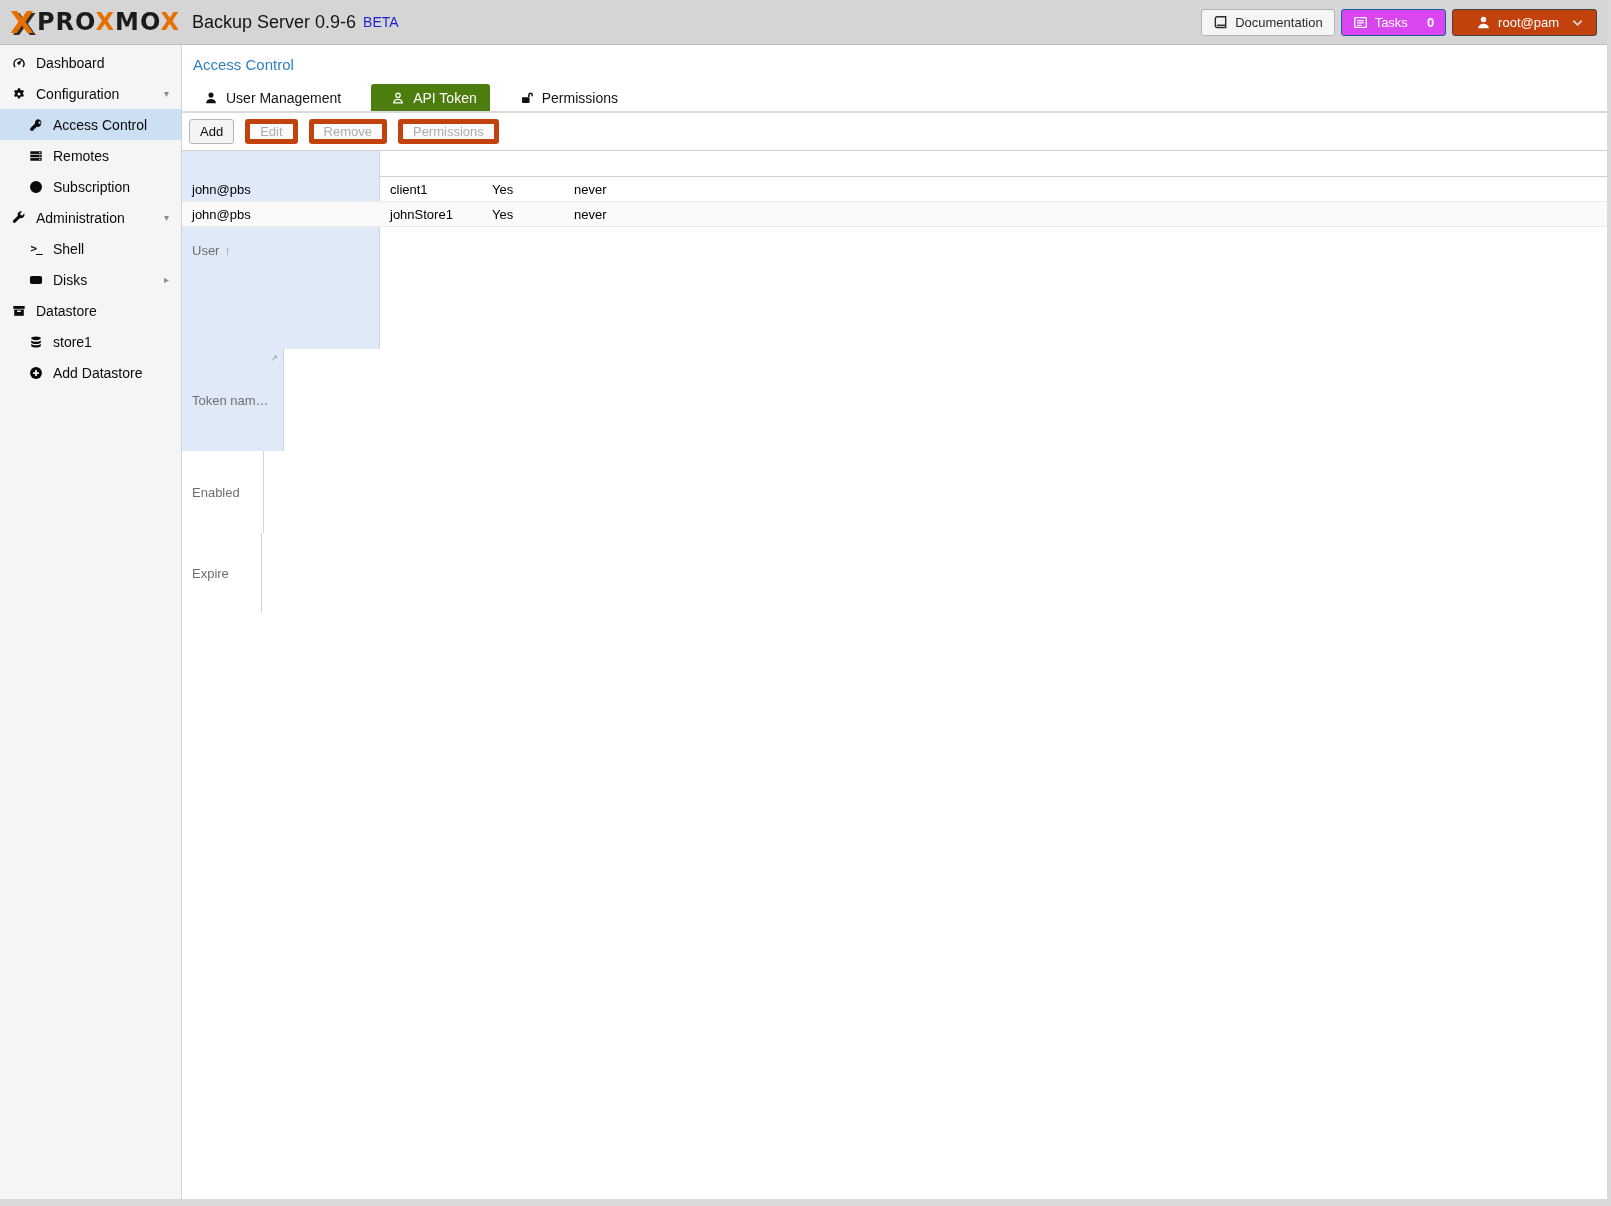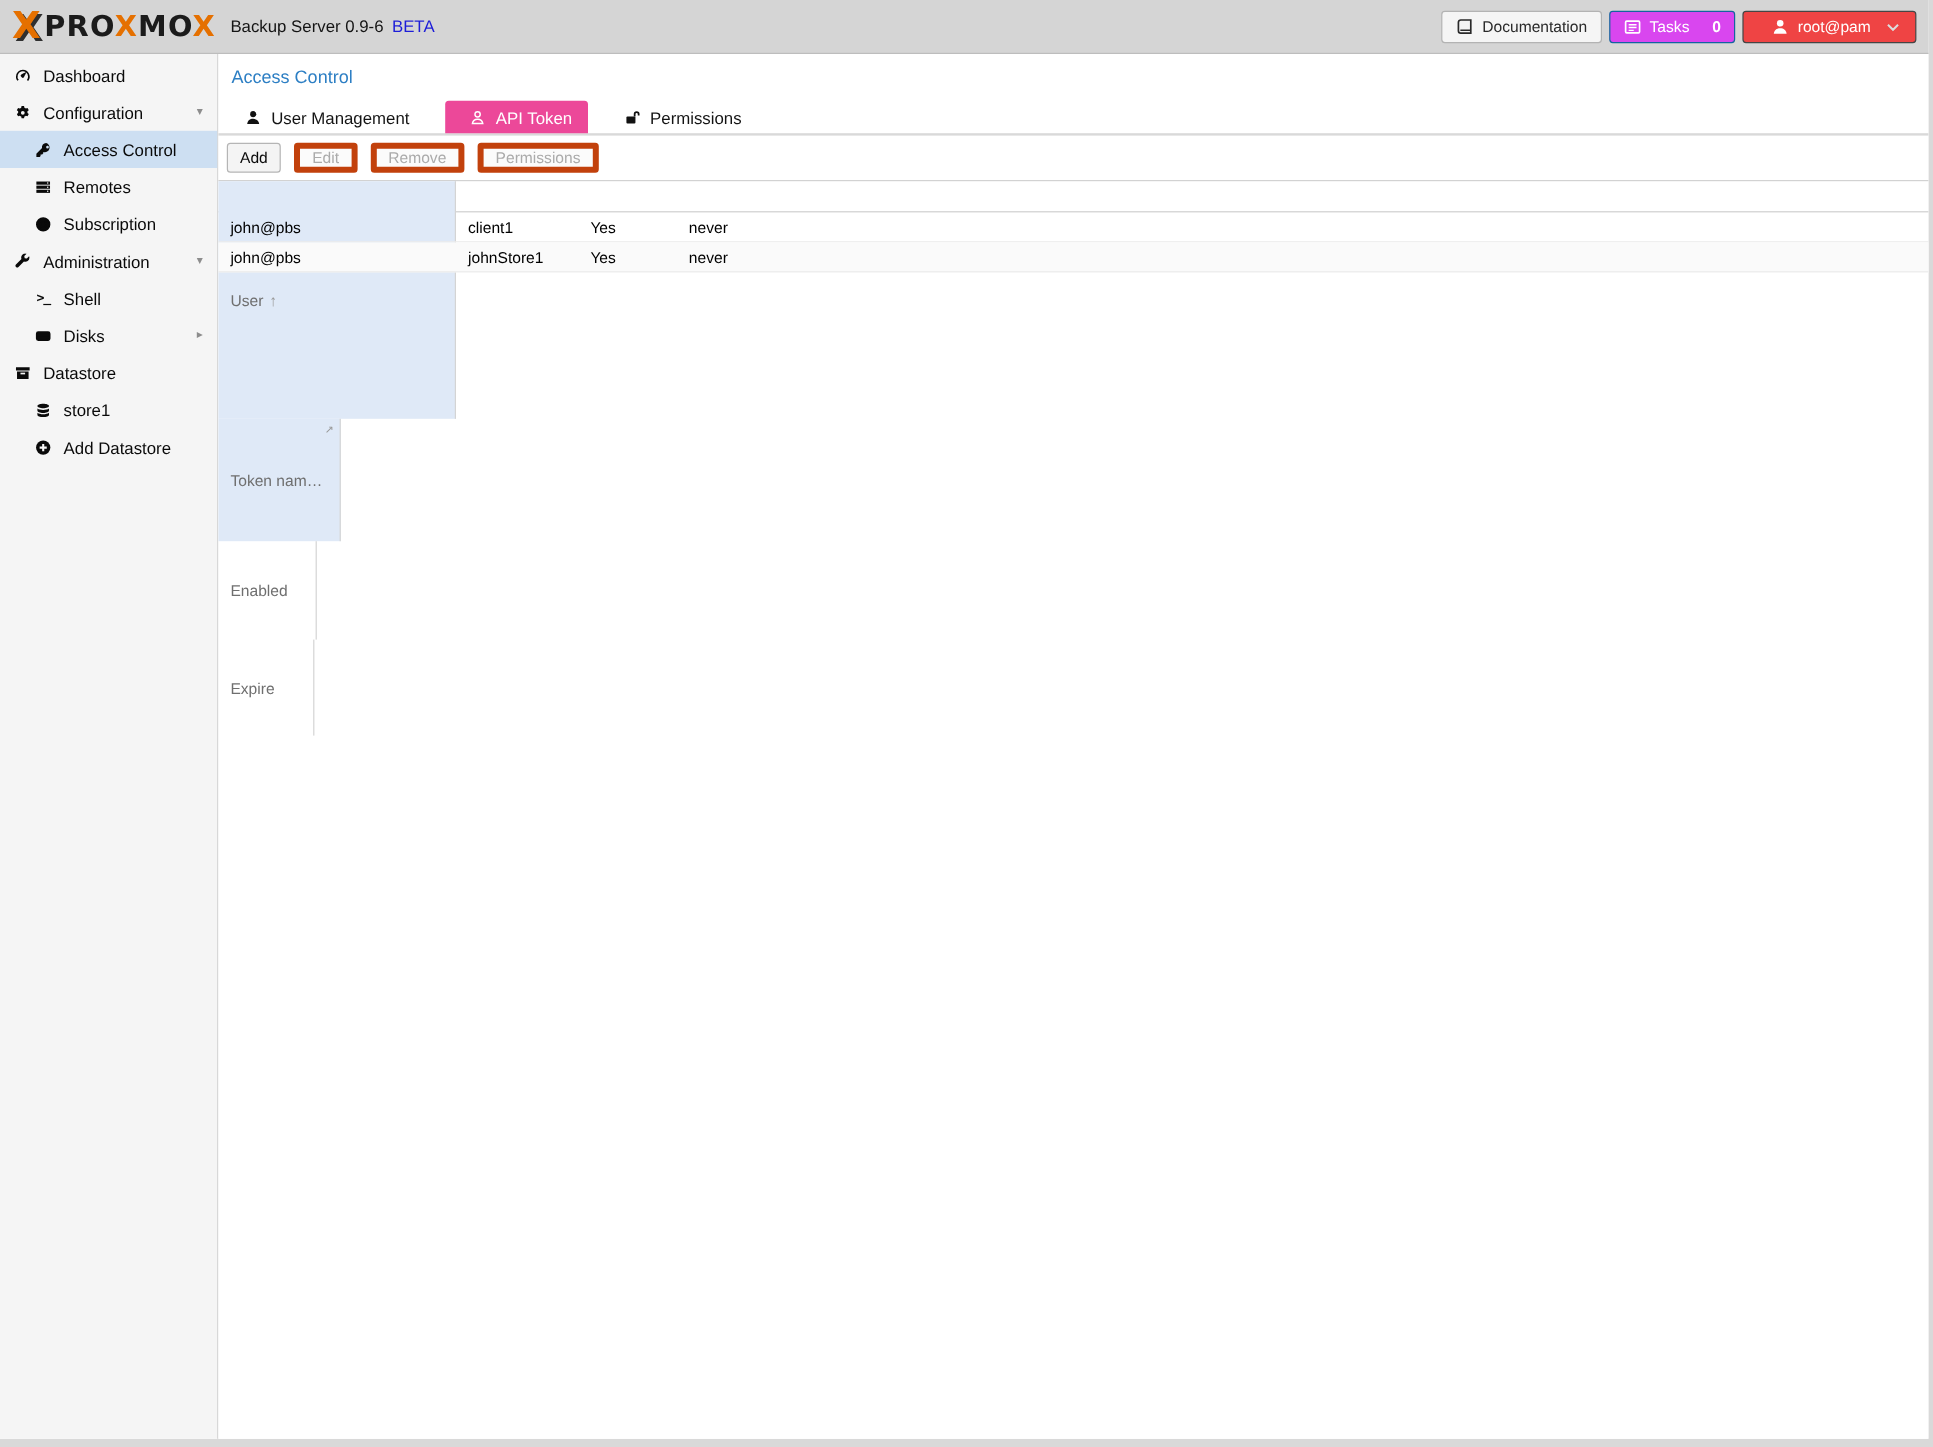--- a/index.html
+++ b/index.html
@@ -7,50 +7,50 @@
   .window{width:1611px;height:1206px;box-sizing:border-box;border-right:4px solid #d9d9d9;border-bottom:7px solid #d9d9d9;display:flex;flex-direction:column;}
 
   
   .topbar{flex:0 0 45px;height:45px;background:#d5d5d5;border-bottom:1px solid #bdbdbd;display:flex;align-items:center;padding:0 10px;box-sizing:border-box;}
   .logo{display:flex;align-items:center;}
   .logo-mark{position:relative;font-weight:900;font-size:31px;line-height:1;margin-right:3px;font-family:"DejaVu Sans",sans-serif;}
   .logo-mark .back{position:absolute;left:2.5px;top:2px;color:#2f2f2f;}
   .logo-mark .front{position:relative;color:#e57000;}
   .logo-text{font-size:24px;font-weight:800;letter-spacing:1px;color:#1b1b1b;font-family:"DejaVu Sans",sans-serif;}
   .logo-text .orange{color:#e57000;}
-  .product{margin-left:12px;font-size:14px;color:#141414;}
+  .product{margin-left:12px;font-size:18px;color:#141414;}
   .beta{margin-left:7px;font-size:14px;color:#1d1dd8;cursor:pointer;}
   .topbar-right{margin-left:auto;display:flex;gap:6px;align-items:center;}
   .hbtn{height:27px;display:flex;align-items:center;gap:7px;padding:0 11px;border-radius:3px;font-size:13px;box-sizing:border-box;cursor:pointer;}
   .hbtn svg{width:15px;height:15px;}
   .hbtn.doc{background:#f5f5f5;border:1px solid #b3b3b3;color:#2a2a2a;}
   .hbtn.tasks{background:#d946ef;border:1px solid #14649f;color:#fff;}
   .tasks-count{margin-left:12px;font-weight:bold;}
-  .hbtn.user{background:#ef4444;border:1px solid #454545;color:#fff;padding-left:23px;}
+  .hbtn.user{background:#c2410c;border:1px solid #454545;color:#fff;padding-left:23px;}
   .chev{margin-left:4px;display:flex;}
 
   
   .layout{flex:1;display:flex;min-height:0;}
   .sidebar{flex:0 0 182px;background:#f5f5f5;border-right:1px solid #d2d2d2;box-sizing:border-box;padding-top:2px;font-size:14px;}
   .side-item{height:31px;display:flex;align-items:center;color:#0a0a0a;cursor:pointer;}
   .side-item.lvl0{padding-left:10px;}
   .side-item.lvl1{padding-left:27px;}
   .side-item.selected{background:#cddff2;}
   .sicon{width:18px;display:flex;justify-content:center;align-items:center;margin-right:8px;color:#0a0a0a;flex:0 0 18px;}
   .sicon svg{width:14px;height:14px;fill:currentColor;}
   .term{font-family:"DejaVu Sans Mono",monospace;font-weight:bold;font-size:11px;letter-spacing:-1px;}
   .caret{margin-left:auto;margin-right:12px;color:#8d8d8d;font-size:10px;line-height:1;}
 
   
   .content{flex:1;background:#fff;display:flex;flex-direction:column;min-width:0;}
   .panel-title{padding:11px 0 0 11px;font-size:15px;color:#2d7fc4;height:39px;box-sizing:border-box;}
   .tabbar{display:flex;padding-left:9px;border-bottom:2px solid #d9d9d9;align-items:flex-end;gap:17px;}
   .tab{height:27px;display:flex;align-items:center;gap:8px;padding:0 13px;font-size:14px;color:#141414;border-radius:3px 3px 0 0;cursor:pointer;}
   .tab svg{width:14px;height:14px;}
-  .tab.active{background:#ec4899;color:#fff;padding-left:20px;}
+  .tab.active{background:#4d7c0f;color:#fff;padding-left:20px;}
 
   .toolbar{display:flex;gap:11px;padding:6px 0 6px 7px;align-items:center;}
   .tbtn{height:25px;padding:0 10px;font-size:13px;border-radius:3px;display:flex;align-items:center;box-sizing:border-box;}
   .tbtn.enabled{background:#f4f4f4;border:1px solid #b5b5b5;color:#0a0a0a;cursor:pointer;}
   .tbtn.disabled{background:#fbfbfb;border:5px solid #c2410c;color:#ababab;}
 
   .grid{flex:1;display:flex;flex-direction:column;min-height:0;}
   .grid-header{display:flex;border-top:1px solid #d2d2d2;border-bottom:1px solid #cfcfcf;height:27px;box-sizing:border-box;font-size:13px;color:#6f6f6f;flex-direction:column;}
   .gh-cell{display:flex;align-items:center;padding-left:10px;box-sizing:border-box;border-right:1px solid #d4d4d4;cursor:pointer;overflow:hidden;white-space:nowrap;}
   .gh-cell.sorted{background:#dfe9f7;}

